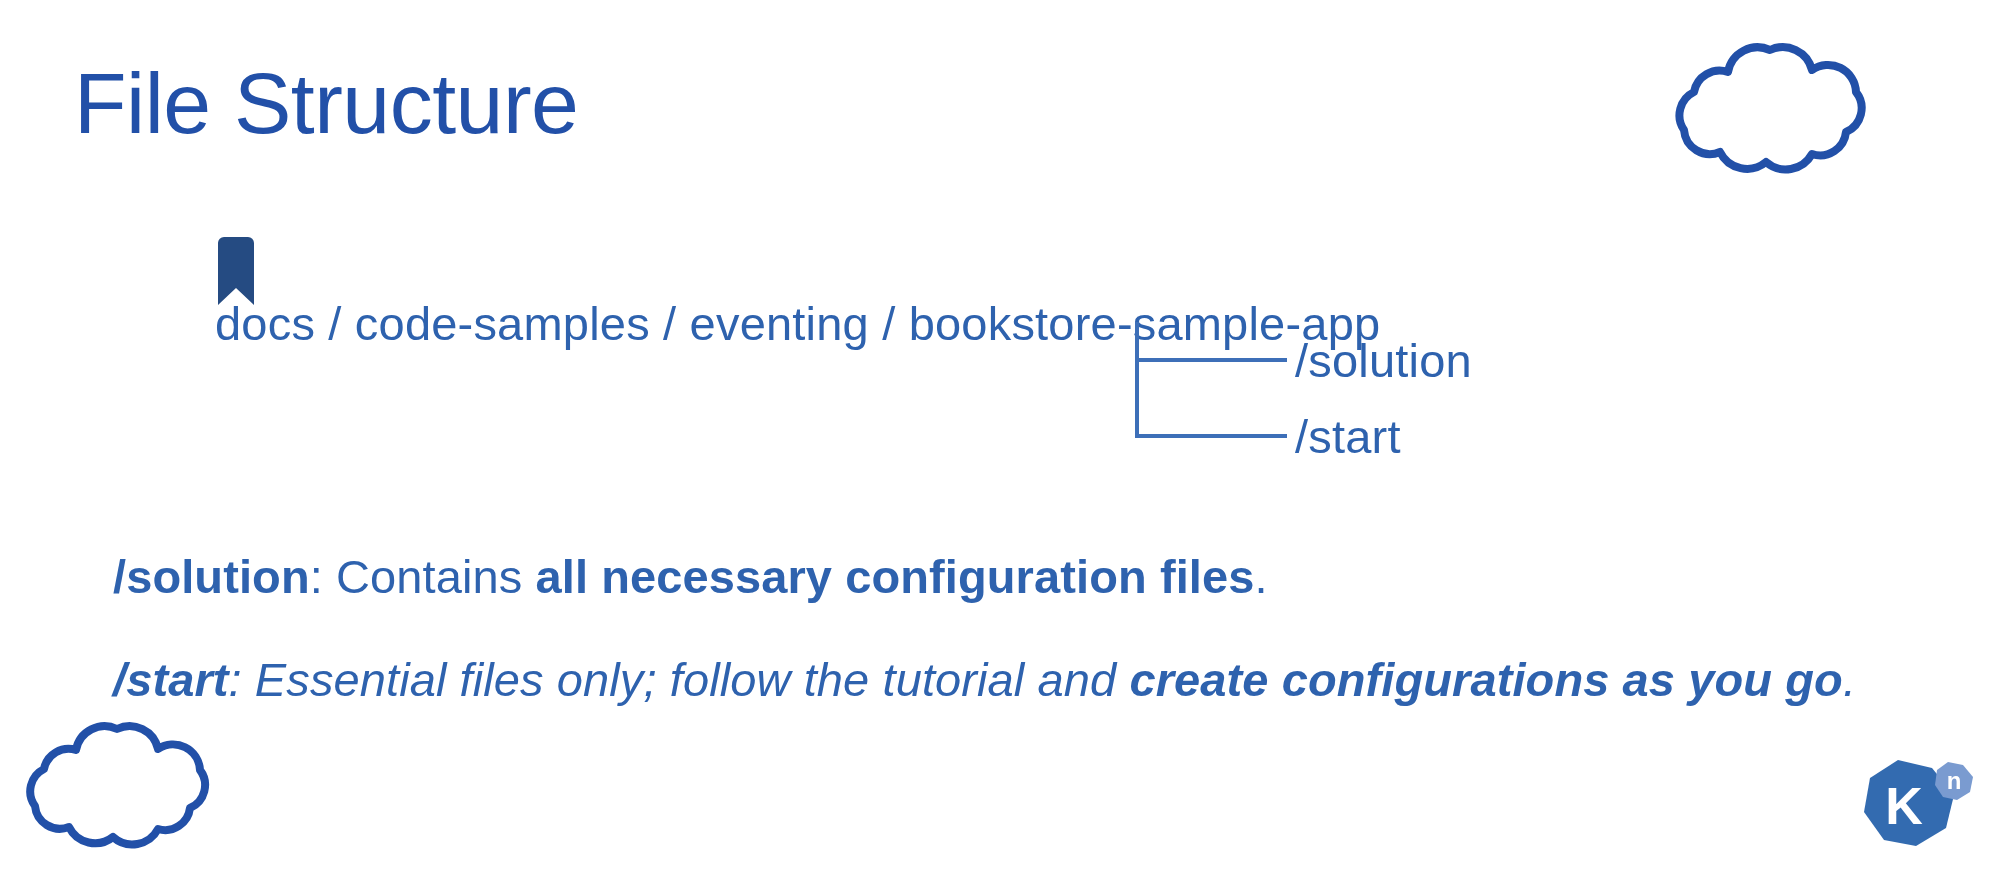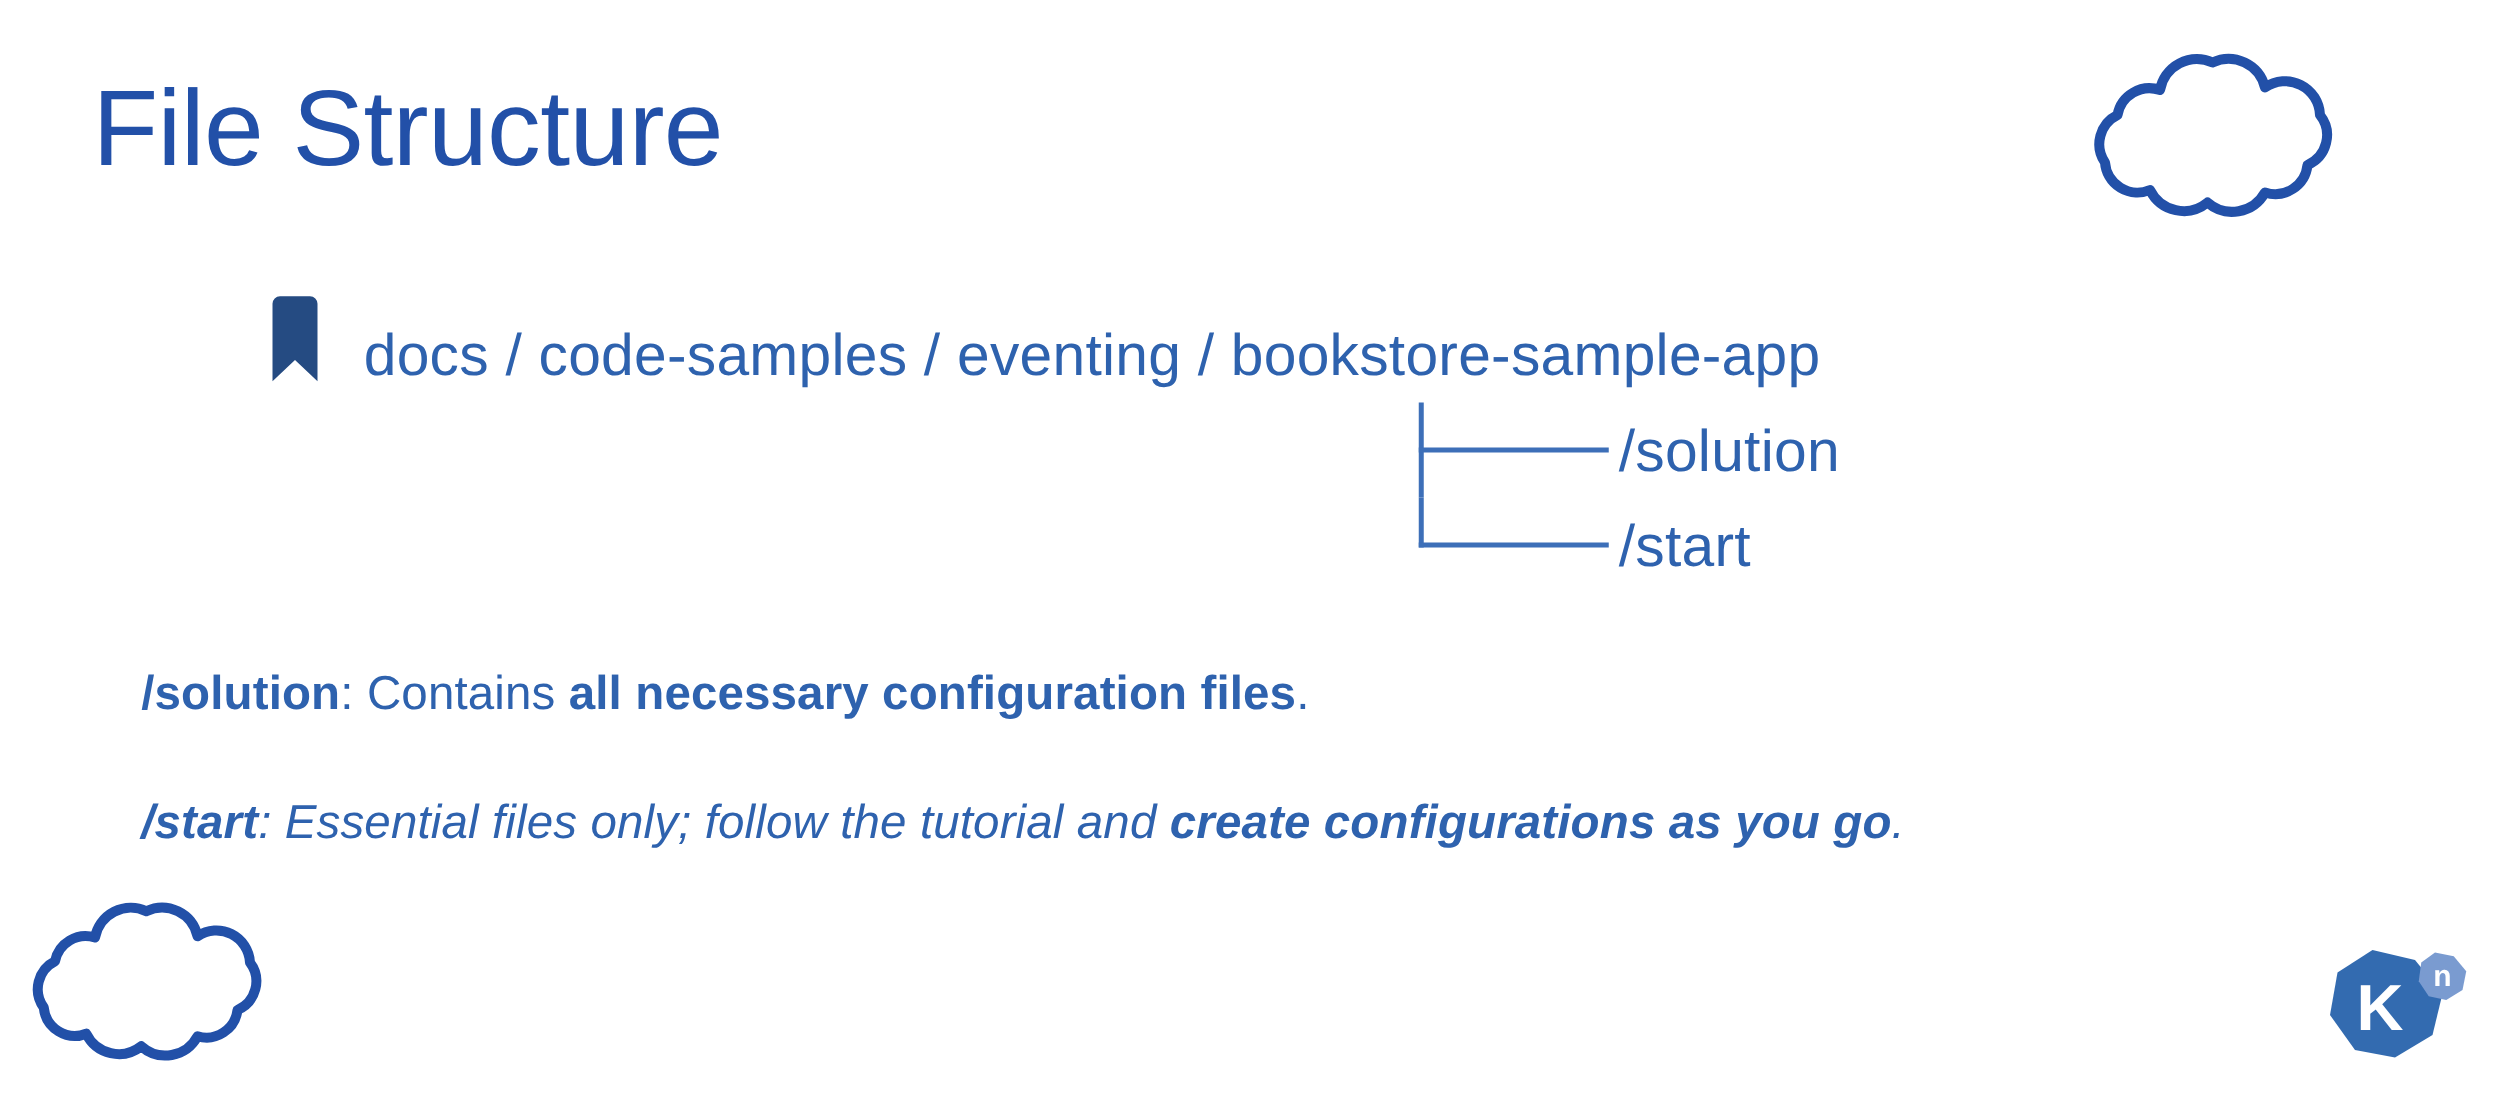--- a/index.html
+++ b/index.html
@@ -41,20 +41,21 @@
     position: absolute;
     left: 215px;
     top: 228px;
   }
 
   .path-row {
     display: flex;
     align-items: baseline;
     white-space: nowrap;
     height: 76px;
+    flex-direction: column;
   }
 
   #bookmark-icon {
     width: 42px;
     height: 72px;
     flex: 0 0 42px;
     margin-right: 34px;
     position: relative;
     top: 8px;
   }
@@ -110,26 +111,27 @@
     font-weight: 400;
     color: #2E62AE;
     line-height: 1;
     margin-left: 8px;
   }
 
   
   .body-line {
     position: absolute;
     left: 113px;
-    font-size: 38px;
+    font-size: 47px;
     font-weight: 400;
     color: #2E62AE;
     white-space: nowrap;
     letter-spacing: 0.1px;
     line-height: 1;
+    margin-top: 17px;
   }
   #body-line-0 { top: 536px; }
   #body-line-1 { top: 639px; font-style: italic; }
   .body-line b { font-weight: 700; }
 
   
   .cloud {
     position: absolute;
   }
   #cloud-top-right { left: 1660px; top: 28px; width: 220px; height: 150px; }

